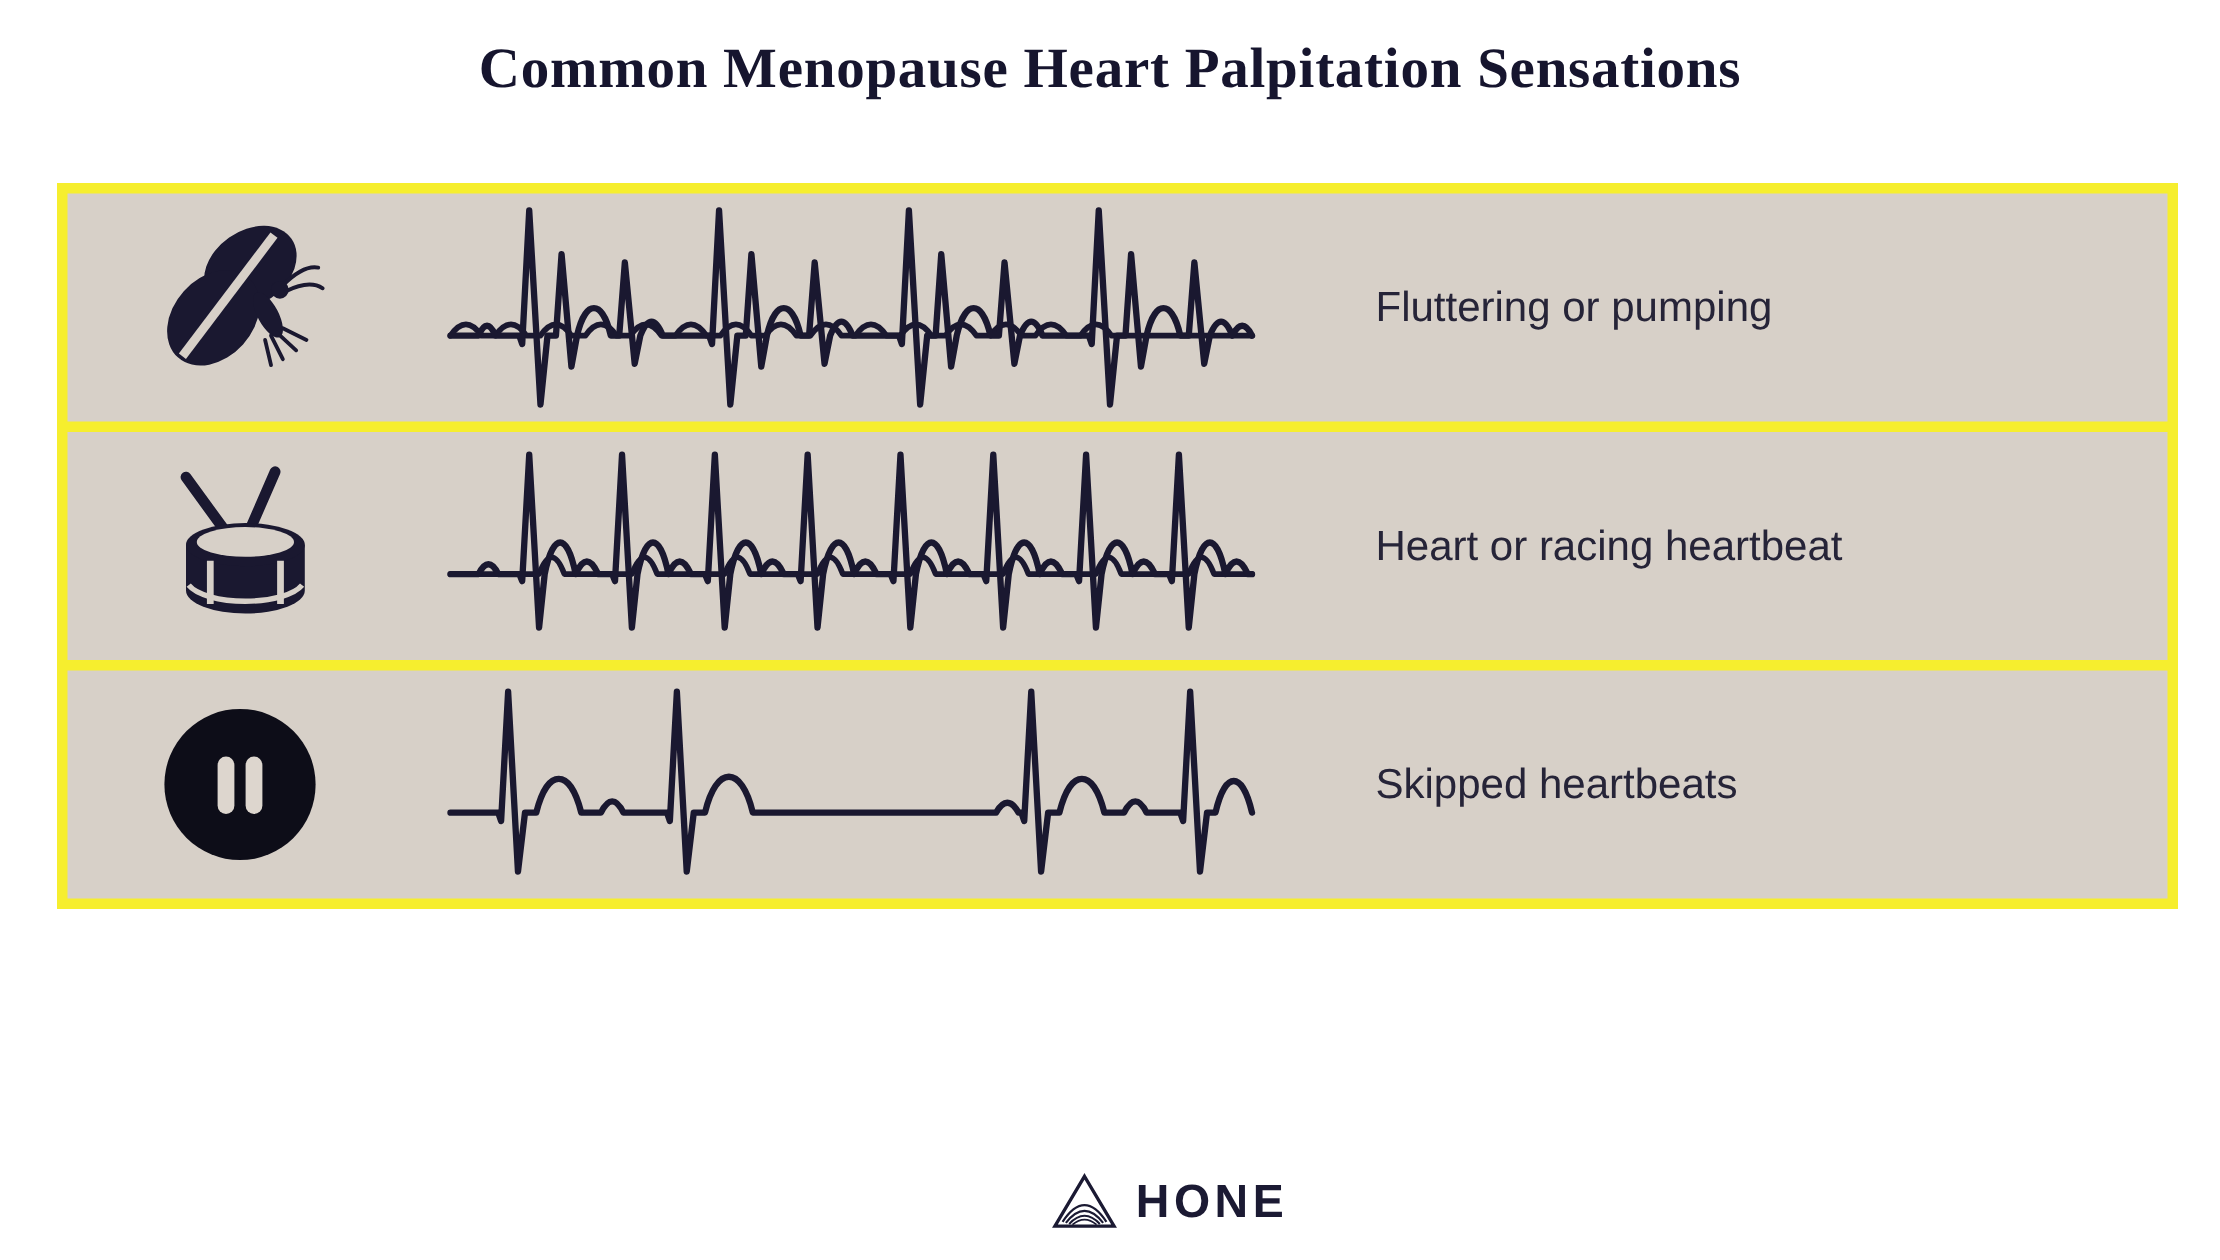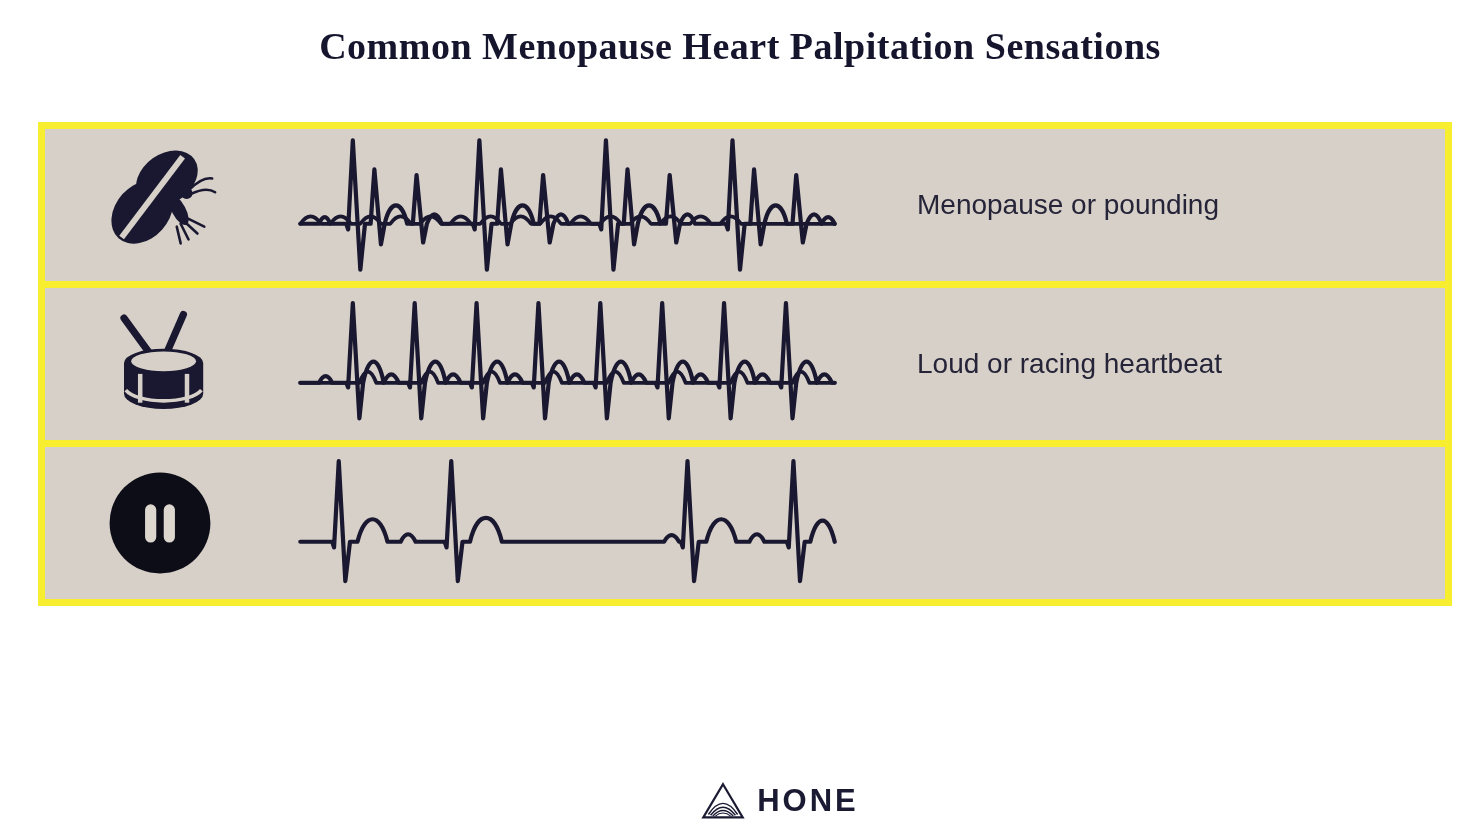--- a/index.html
+++ b/index.html
@@ -88,21 +88,21 @@
       <svg width="585" height="150" viewBox="0 0 570 160" fill="none" stroke="#1a1830" stroke-linejoin="round" stroke-linecap="round">
         <path stroke-width="4" d="M0,100 q11,-16 22,0 l10,0 q11,-16 22,0 l10,0 q11,-16 22,0 l10,0 q11,-16 22,0 l10,0 q11,-16 22,0 l10,0 q11,-16 22,0 l10,0 q11,-16 22,0 l10,0 q11,-16 22,0 l10,0 q11,-16 22,0 l10,0 q11,-16 22,0 l10,0 q11,-16 22,0 l10,0 q11,-16 22,0 l10,0 q11,-16 22,0 l10,0 q11,-16 22,0 l10,0 q11,-16 22,0 L570,100"></path>
         <path stroke-width="4.5" d="M0,100 L20,100 q6,-14 12,0 L49,100
           l2,6 l5,-95 l8,138 l5,-49 l6,0 l4,-58 l7,80 l4,-22 c6,-26 18,-26 24,0 l6,0 l4,-52 l7,72 l4,-20 q8,-20 16,0 L184,100
           l2,6 l5,-95 l8,138 l5,-49 l6,0 l4,-58 l7,80 l4,-22 c6,-26 18,-26 24,0 l6,0 l4,-52 l7,72 l4,-20 q8,-20 16,0 L319,100
           l2,6 l5,-95 l8,138 l5,-49 l6,0 l4,-58 l7,80 l4,-22 c6,-26 18,-26 24,0 l6,0 l4,-52 l7,72 l4,-20 q8,-20 16,0 L454,100
           l2,6 l5,-95 l8,138 l5,-49 l6,0 l4,-58 l7,80 l4,-22 c6,-26 18,-26 24,0 l6,0 l4,-52 l7,72 l4,-20 q8,-20 16,0
           q7,-14 14,0 L570,100"></path>
       </svg>
     </div>
-    <div class="label-box">Menopause or pounding</div>
+    <div class="label-box">Fluttering or pumping</div>
   </div>
 
   <div class="row">
     <div class="icon-box">
       <svg width="126" height="122" viewBox="0 0 140 130">
         <g stroke="#1a1830" stroke-width="8" stroke-linecap="round">
           <line x1="62" y1="58" x2="30" y2="14"></line>
           <line x1="76" y1="56" x2="96" y2="10"></line>
         </g>
         <circle cx="62" cy="58" r="8" fill="#1a1830"></circle>
@@ -122,41 +122,42 @@
           l2,5 l5,-90 l7,123 l4,-38 c6,-30 16,-30 22,0 q8,-18 16,0 L115,100
           l2,5 l5,-90 l7,123 l4,-38 c6,-30 16,-30 22,0 q8,-18 16,0 L181,100
           l2,5 l5,-90 l7,123 l4,-38 c6,-30 16,-30 22,0 q8,-18 16,0 L247,100
           l2,5 l5,-90 l7,123 l4,-38 c6,-30 16,-30 22,0 q8,-18 16,0 L313,100
           l2,5 l5,-90 l7,123 l4,-38 c6,-30 16,-30 22,0 q8,-18 16,0 L379,100
           l2,5 l5,-90 l7,123 l4,-38 c6,-30 16,-30 22,0 q8,-18 16,0 L445,100
           l2,5 l5,-90 l7,123 l4,-38 c6,-30 16,-30 22,0 q8,-18 16,0 L511,100
           l2,5 l5,-90 l7,123 l4,-38 c6,-30 16,-30 22,0 q8,-18 16,0 L570,100"></path>
       </svg>
     </div>
-    <div class="label-box">Loud or racing heartbeat</div>
+    <div class="label-box">Heart or racing heartbeat</div>
   </div>
 
   <div class="row">
     <div class="icon-box">
       <svg width="112" height="112" viewBox="0 0 120 120">
         <circle cx="60" cy="60" r="54" fill="#0d0d18"></circle>
         <rect x="44" y="40" width="12" height="41" rx="6" fill="#ddd6ce"></rect>
         <rect x="64" y="40" width="12" height="41" rx="6" fill="#ddd6ce"></rect>
       </svg>
     </div>
     <div class="wave-box">
       <svg width="585" height="150" viewBox="0 0 570 160" fill="none" stroke="#1a1830" stroke-linejoin="round" stroke-linecap="round">
         <path stroke-width="4.5" d="M0,100 L34,100
           l2,6 l5,-92 l7,128 l5,-42 l8,0 c8,-32 24,-32 32,0 l14,0 q8,-16 16,0 L154,100
           l2,6 l5,-92 l7,128 l5,-42 l8,0 c8,-34 26,-34 34,0
           L388,100 q8,-14 16,0 L406,100
           l2,6 l5,-92 l7,128 l5,-42 l8,0 c8,-32 24,-32 32,0 l14,0 q8,-16 16,0 L519,100
           l2,6 l5,-92 l7,128 l5,-42 l6,0 c7,-30 19,-30 26,0 L570,100"></path>
       </svg>
     </div>
+    <div class="label-box">Skipped heartbeats</div>
   </div>
 
 
 </div>
 
 <div class="footer">
   <svg width="44" height="38" viewBox="0 0 120 104" fill="none" stroke="#1b1a33">
     <path d="M60,6 L114,97 L6,97 Z" stroke-width="6" stroke-linejoin="miter"></path>
     <path d="M20,89 Q60,28 100,89" stroke-width="4"></path>
     <path d="M26,91 Q60,47 94,91" stroke-width="4"></path>

